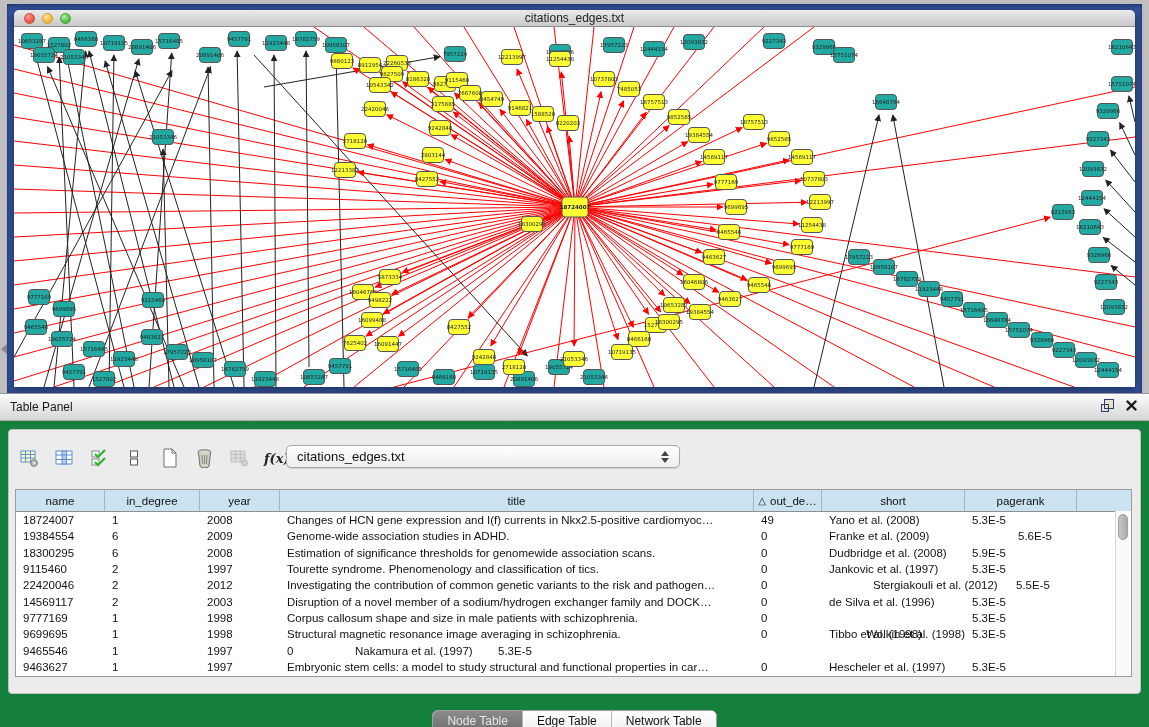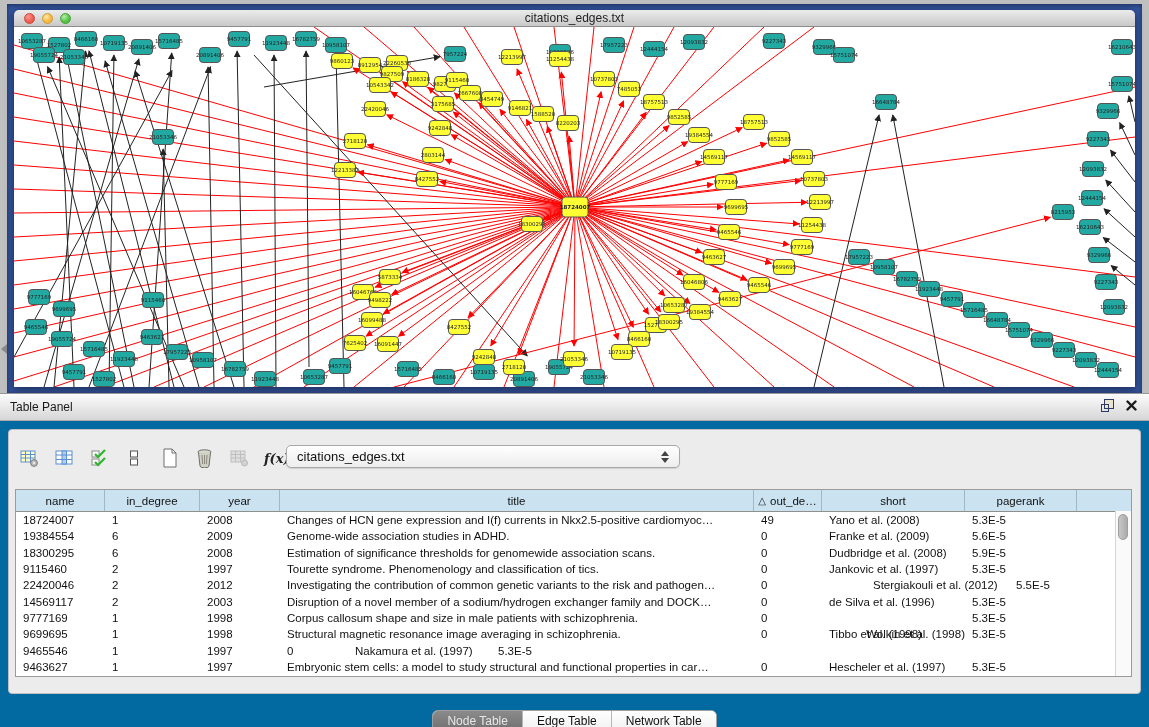--- a/index.html
+++ b/index.html
@@ -24,21 +24,21 @@
   .tl.green{left:46px;background:radial-gradient(circle at 35% 30%,#b8f0a8,#52bf43 60%);border:1px solid #43a135;}
   .canvas-wrap{position:absolute;left:0;top:17px;width:1121px;height:360px;background:#fff;}
   svg.net{display:block;}
   .net line.re{stroke:#ff0000;stroke-width:1;}
   .net line.be{stroke:#222222;stroke-width:1;}
   .net rect.nd{stroke:#555;stroke-width:1;}
   .net text.lb{font-family:"DejaVu Sans",sans-serif;font-size:5.5px;fill:#222;text-anchor:middle;}
   .divider-handle{position:absolute;left:1px;top:344px;width:0;height:0;
      border-top:5px solid transparent;border-bottom:5px solid transparent;border-right:6px solid #8a8a8a;}
   
-  .table-panel{position:absolute;left:0;top:393px;width:1149px;height:334px;background:#0369a1;}
+  .table-panel{position:absolute;left:0;top:393px;width:1149px;height:334px;background:#15803d;}
   .panel-titlebar{height:26px;background:linear-gradient(#fcfcfc,#d6d6d6);
       border-top:1px solid #979797;border-bottom:1px solid #ababab;
       display:flex;align-items:center;position:relative;}
   .panel-titlebar .pt-label{font-size:12px;color:#1a1a1a;padding-left:10px;}
   .pt-icons{position:absolute;right:12px;top:5px;display:flex;gap:12px;align-items:center;}
   .float-ic{width:13px;height:13px;position:relative;}
   .float-ic .sq1{position:absolute;left:3px;top:0;width:8px;height:8px;border:1px solid #2e3a66;background:#e8e4cf;}
   .float-ic .sq2{position:absolute;left:0;top:5px;width:6px;height:6px;border:1px solid #2e3a66;background:transparent;}
   .content-inset{position:absolute;left:8px;top:36px;width:1131px;height:263px;
       background:#ececec;border:1px solid #c0c0c0;border-radius:4px;}
@@ -644,21 +644,21 @@
             <div class="td" style="width: 143px;">Yano et al. (2008)</div>
             <div class="td" style="width: 112px;">5.3E-5</div>
           </div>
           <div class="tr">
             <div class="td" style="width: 89px;">19384554</div>
             <div class="td" style="width: 95px;">6</div>
             <div class="td" style="width: 80px;">2009</div>
             <div class="td" style="width: 474px;">Genome-wide association studies in ADHD.</div>
             <div class="td" style="width: 68px;">0</div>
             <div class="td" style="width: 143px;">Franke et al. (2009)</div>
-            <div class="td" style="width: 112px;">5.6E-5</div>
+            <div class="td" style="width: 112px; margin-left: 46px;">5.6E-5</div>
           </div>
           <div class="tr">
             <div class="td" style="width: 89px;">18300295</div>
             <div class="td" style="width: 95px;">6</div>
             <div class="td" style="width: 80px;">2008</div>
             <div class="td" style="width: 474px;">Estimation of significance thresholds for genomewide association scans.</div>
             <div class="td" style="width: 68px;">0</div>
             <div class="td" style="width: 143px;">Dudbridge et al. (2008)</div>
             <div class="td" style="width: 112px;">5.9E-5</div>
           </div>

